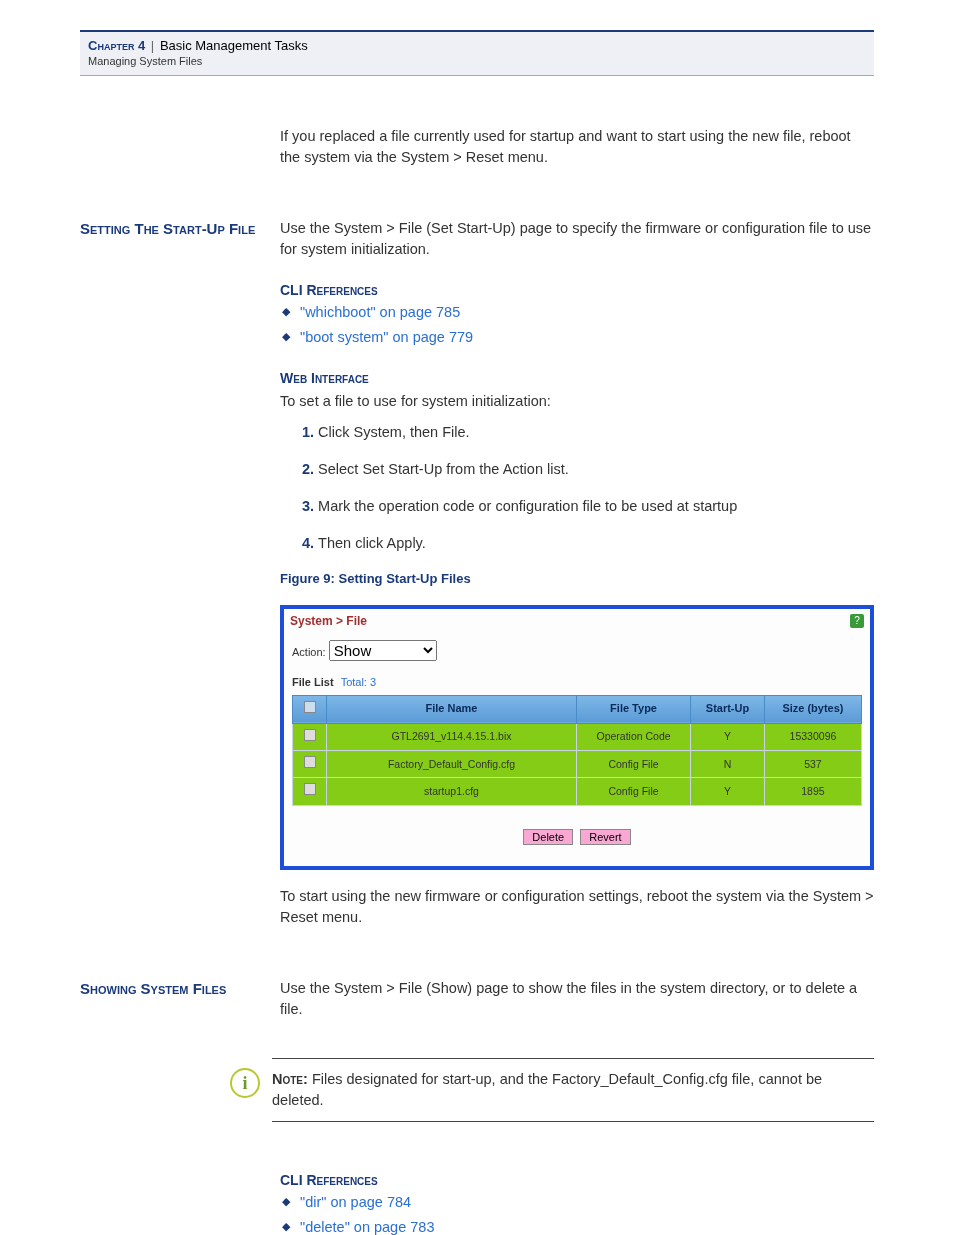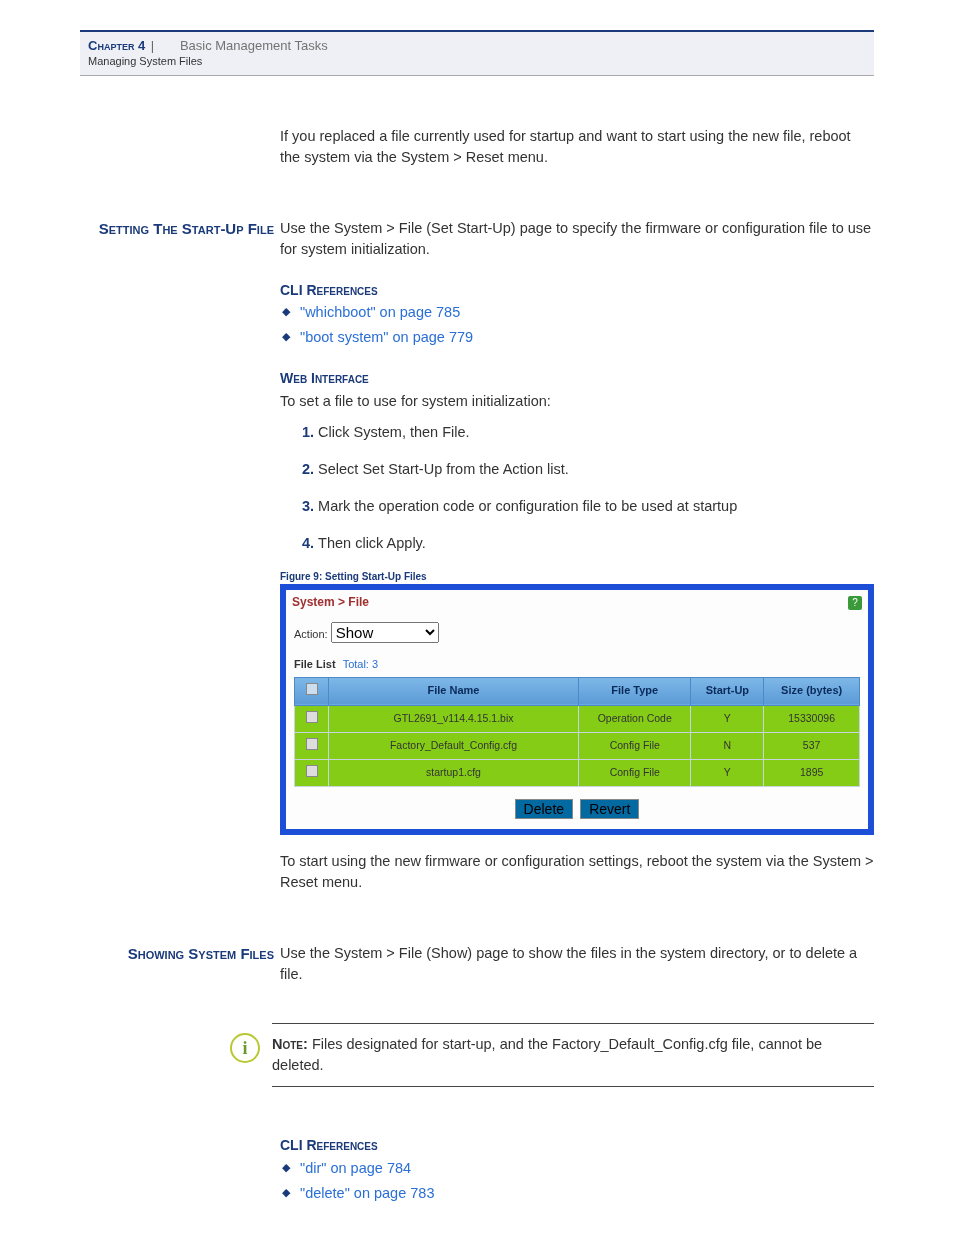--- a/index.html
+++ b/index.html
@@ -22,34 +22,33 @@
   }
   .header-line1 {
     font-size: 13px;
     color: #1a3a7a;
   }
   .header-chapter {
     font-variant: small-caps;
     font-weight: bold;
   }
   .header-sep { color: #666; margin: 0 2px; }
-  .header-title { color: #737373; margin-left: 20px; }
+  .header-title { color: #000000; }
   .header-line2 {
     font-size: 11px;
     color: #333;
     margin-top: 2px;
   }
   .section {
     display: flex;
     margin-bottom: 6px;
   }
   .side-col {
     width: 200px;
     flex-shrink: 0;
-    text-align: right;
     padding-right: 6px;
     color: #1a3a7a;
     font-weight: bold;
     font-variant: small-caps;
     font-size: 15px;
     line-height: 1.45;
   }
   .body-col {
     flex: 1;
     font-size: 14.5px;
@@ -80,26 +79,26 @@
   .ol li { margin-bottom: 16px; }
   .ol li .num {
     color: #1a3a7a;
     font-weight: bold;
     margin-right: 4px;
   }
   .ol { list-style: none; }
   .fig-caption {
     color: #1a3a7a;
     font-weight: bold;
-    font-size: 10px;
-    margin-bottom: 0;
+    font-size: 13px;
+    margin-bottom: 16px;
   }
   
   .fig-box {
-    border: 6px solid #1d4ed8;
+    border: 4px solid #1d4ed8;
     background: #fdfdfd;
     font-family: Arial, sans-serif;
     font-size: 11px;
     margin-bottom: 16px;
   }
   .fig-title-row {
     display: flex;
     justify-content: space-between;
     align-items: center;
     padding: 4px 6px 6px 6px;
@@ -147,24 +146,24 @@
   .file-table th:first-child, .file-table td:first-child { width: 34px; }
   .file-table th:nth-child(2), .file-table td:nth-child(2) { width: 250px; }
   .chk {
     width: 12px; height: 12px;
     background: #ddd;
     border: 1px solid #888;
     display: inline-block;
   }
   .btn-row { text-align: center; padding: 4px 0 10px 0; }
   .btn-row button {
-    font-size: 14px;
+    font-size: 11px;
     padding: 1px 8px;
-    margin: 0 2px;
-    background: #0369a1;
+    margin: 11px 2px;
+    background: #f9a8d4;
     border: 1px solid #888;
   }
   
   .note-wrap {
     display: flex;
     align-items: flex-start;
     margin-top: 18px;
     margin-bottom: 22px;
   }
   .note-icon {

